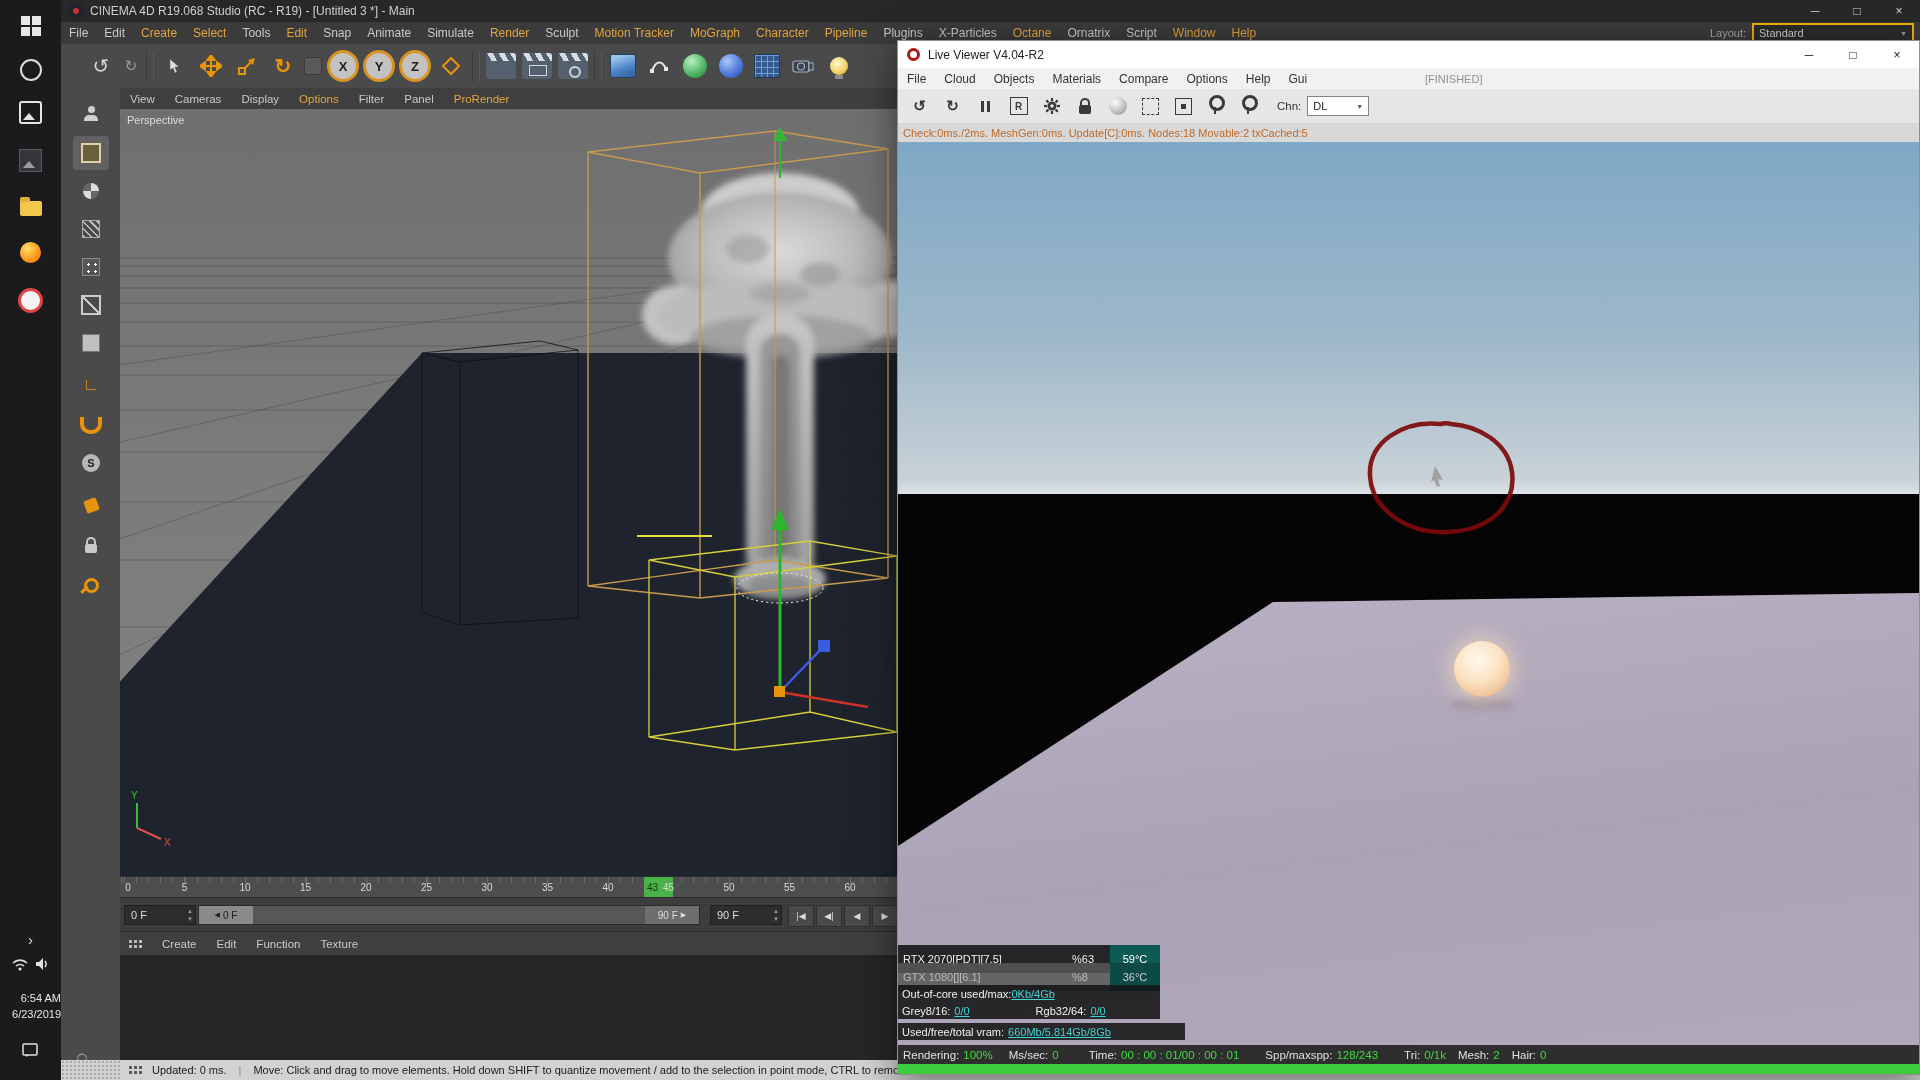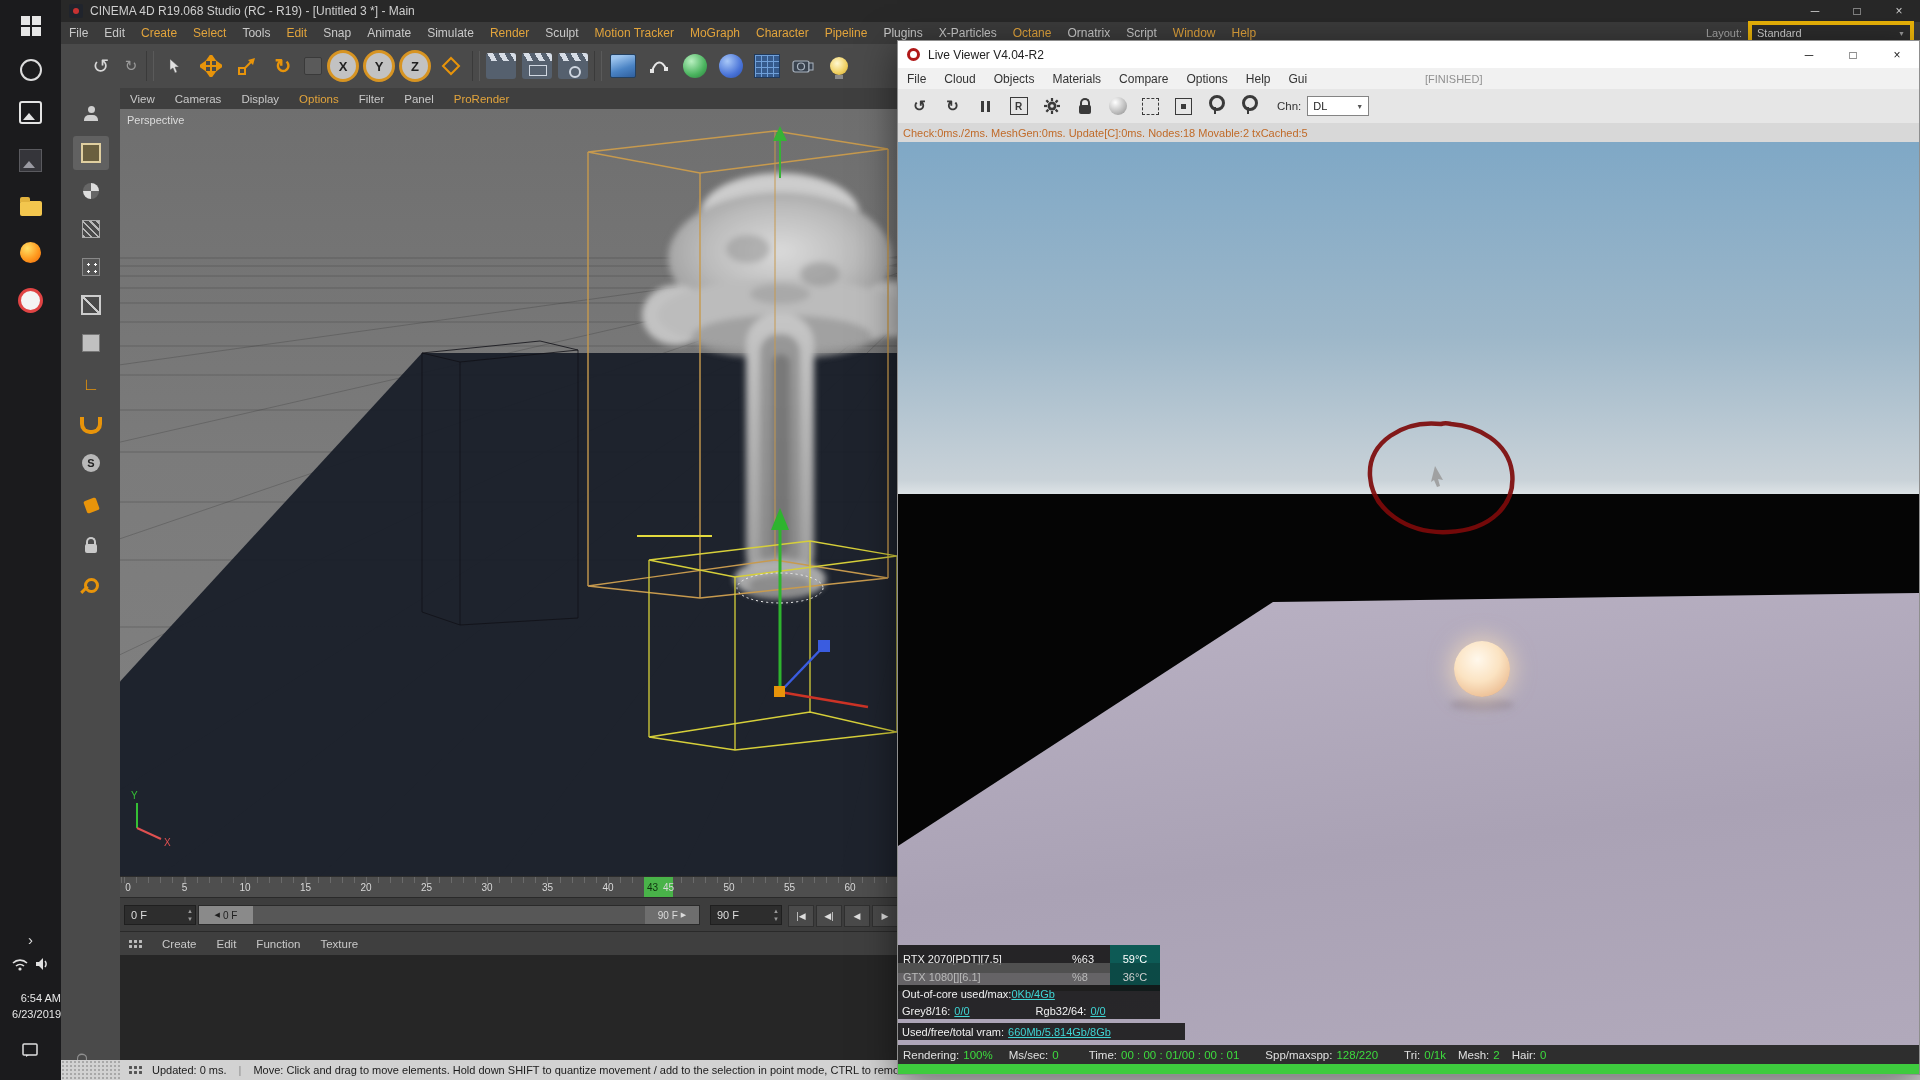--- a/index.html
+++ b/index.html
@@ -23,21 +23,21 @@
   .redring{width:19px;height:19px;border:3px solid #e04444;border-radius:50%;background:#f4f4f4;}
   .tbtxt{position:absolute;left:0;width:61px;text-align:right;color:#e8e8e8;font-size:11px;}
   
   .c4d-titlebar{left:61px;top:0;width:1859px;height:22px;background:#282828;display:flex;align-items:center;color:#cfcfcf;font-size:12px;}
   .appico{width:14px;height:14px;margin:0 7px 0 8px;background:#20242c;border-radius:2px;position:relative;}
   .appico::after{content:"";position:absolute;left:4px;top:4px;width:6px;height:6px;border-radius:50%;background:#c83232;}
   .winbtn{width:42px;height:22px;display:flex;align-items:center;justify-content:center;color:#cfcfcf;font-size:12px;}
   .c4d-menubar{left:61px;top:22px;width:1859px;height:22px;background:#3b3b3b;display:flex;align-items:center;color:#c9c9c9;font-size:12px;}
   .m{padding:0 8px;white-space:nowrap;}
   .m.accent{color:#e2a43c;}
-  .layoutdd{height:16px;background:#2c2c2c;border:4px solid #eab308;color:#cfcfcf;display:flex;align-items:center;padding:0 5px;font-size:11px;}
+  .layoutdd{height:16px;background:#2c2c2c;border:2px solid #eab308;color:#cfcfcf;display:flex;align-items:center;padding:0 5px;font-size:11px;}
   .c4d-toolbar{left:61px;top:44px;width:1859px;height:44px;background:#4a4a4a;border-bottom:1px solid #2d2d2d;}
   .tico{width:34px;height:36px;display:flex;align-items:center;justify-content:center;border-radius:3px;flex:0 0 auto;}
   .tsep{width:6px;height:30px;border-left:1px solid #3a3a3a;border-right:1px solid #5a5a5a;margin:0 2px;flex:0 0 auto;}
   .axbtn{width:26px;height:26px;border-radius:50%;border:3px solid #d79422;background:#c2c2c2;color:#222;font-weight:bold;font-size:13px;display:flex;align-items:center;justify-content:center;}
   .clap{width:30px;height:26px;background:#55606e;border-radius:3px;position:relative;overflow:hidden;}
   .clap::before{content:"";position:absolute;top:0;left:-6px;width:48px;height:8px;background:repeating-linear-gradient(60deg,#d7dde6 0 5px,#55606e 5px 10px);}
   .clap.pv::after{content:"";position:absolute;left:7px;top:12px;width:16px;height:9px;border:1.5px solid #cfd6e0;}
   .clap.set::after{content:"";position:absolute;left:11px;top:13px;width:8px;height:8px;border-radius:50%;border:2px solid #cfd6e0;}
   .cubetool{width:24px;height:22px;background:linear-gradient(160deg,#9cc4ee 15%,#4a83c4 60%,#2f5f9e);border:1px solid #24405f;border-radius:2px;}
   .gsph{width:24px;height:24px;border-radius:50%;background:radial-gradient(circle at 35% 30%,#b8f0c0,#4ab35e 60%,#2a7a3c);}
@@ -632,21 +632,21 @@
     </div>
 
     <div class="lv-status">
       <span style="margin-left:5px">Rendering:</span>
         <span class="gv">100%</span>
       <span style="margin-left:16px">Ms/sec:</span>
         <span class="gv">0</span>
       <span style="margin-left:30px">Time:</span>
         <span class="gv">00 : 00 : 01/00 : 00 : 01</span>
       <span style="margin-left:26px">Spp/maxspp:</span>
-        <span class="gv">128/220</span>
+        <span class="gv">128/243</span>
       <span style="margin-left:26px">Tri:</span>
         <span class="gv">0/1k</span>
       <span style="margin-left:12px">Mesh:</span>
         <span class="gv">2</span>
       <span style="margin-left:12px">Hair:</span>
         <span class="gv">0</span>
     </div>
     <div class="lv-progress"></div>
   </div>
 

